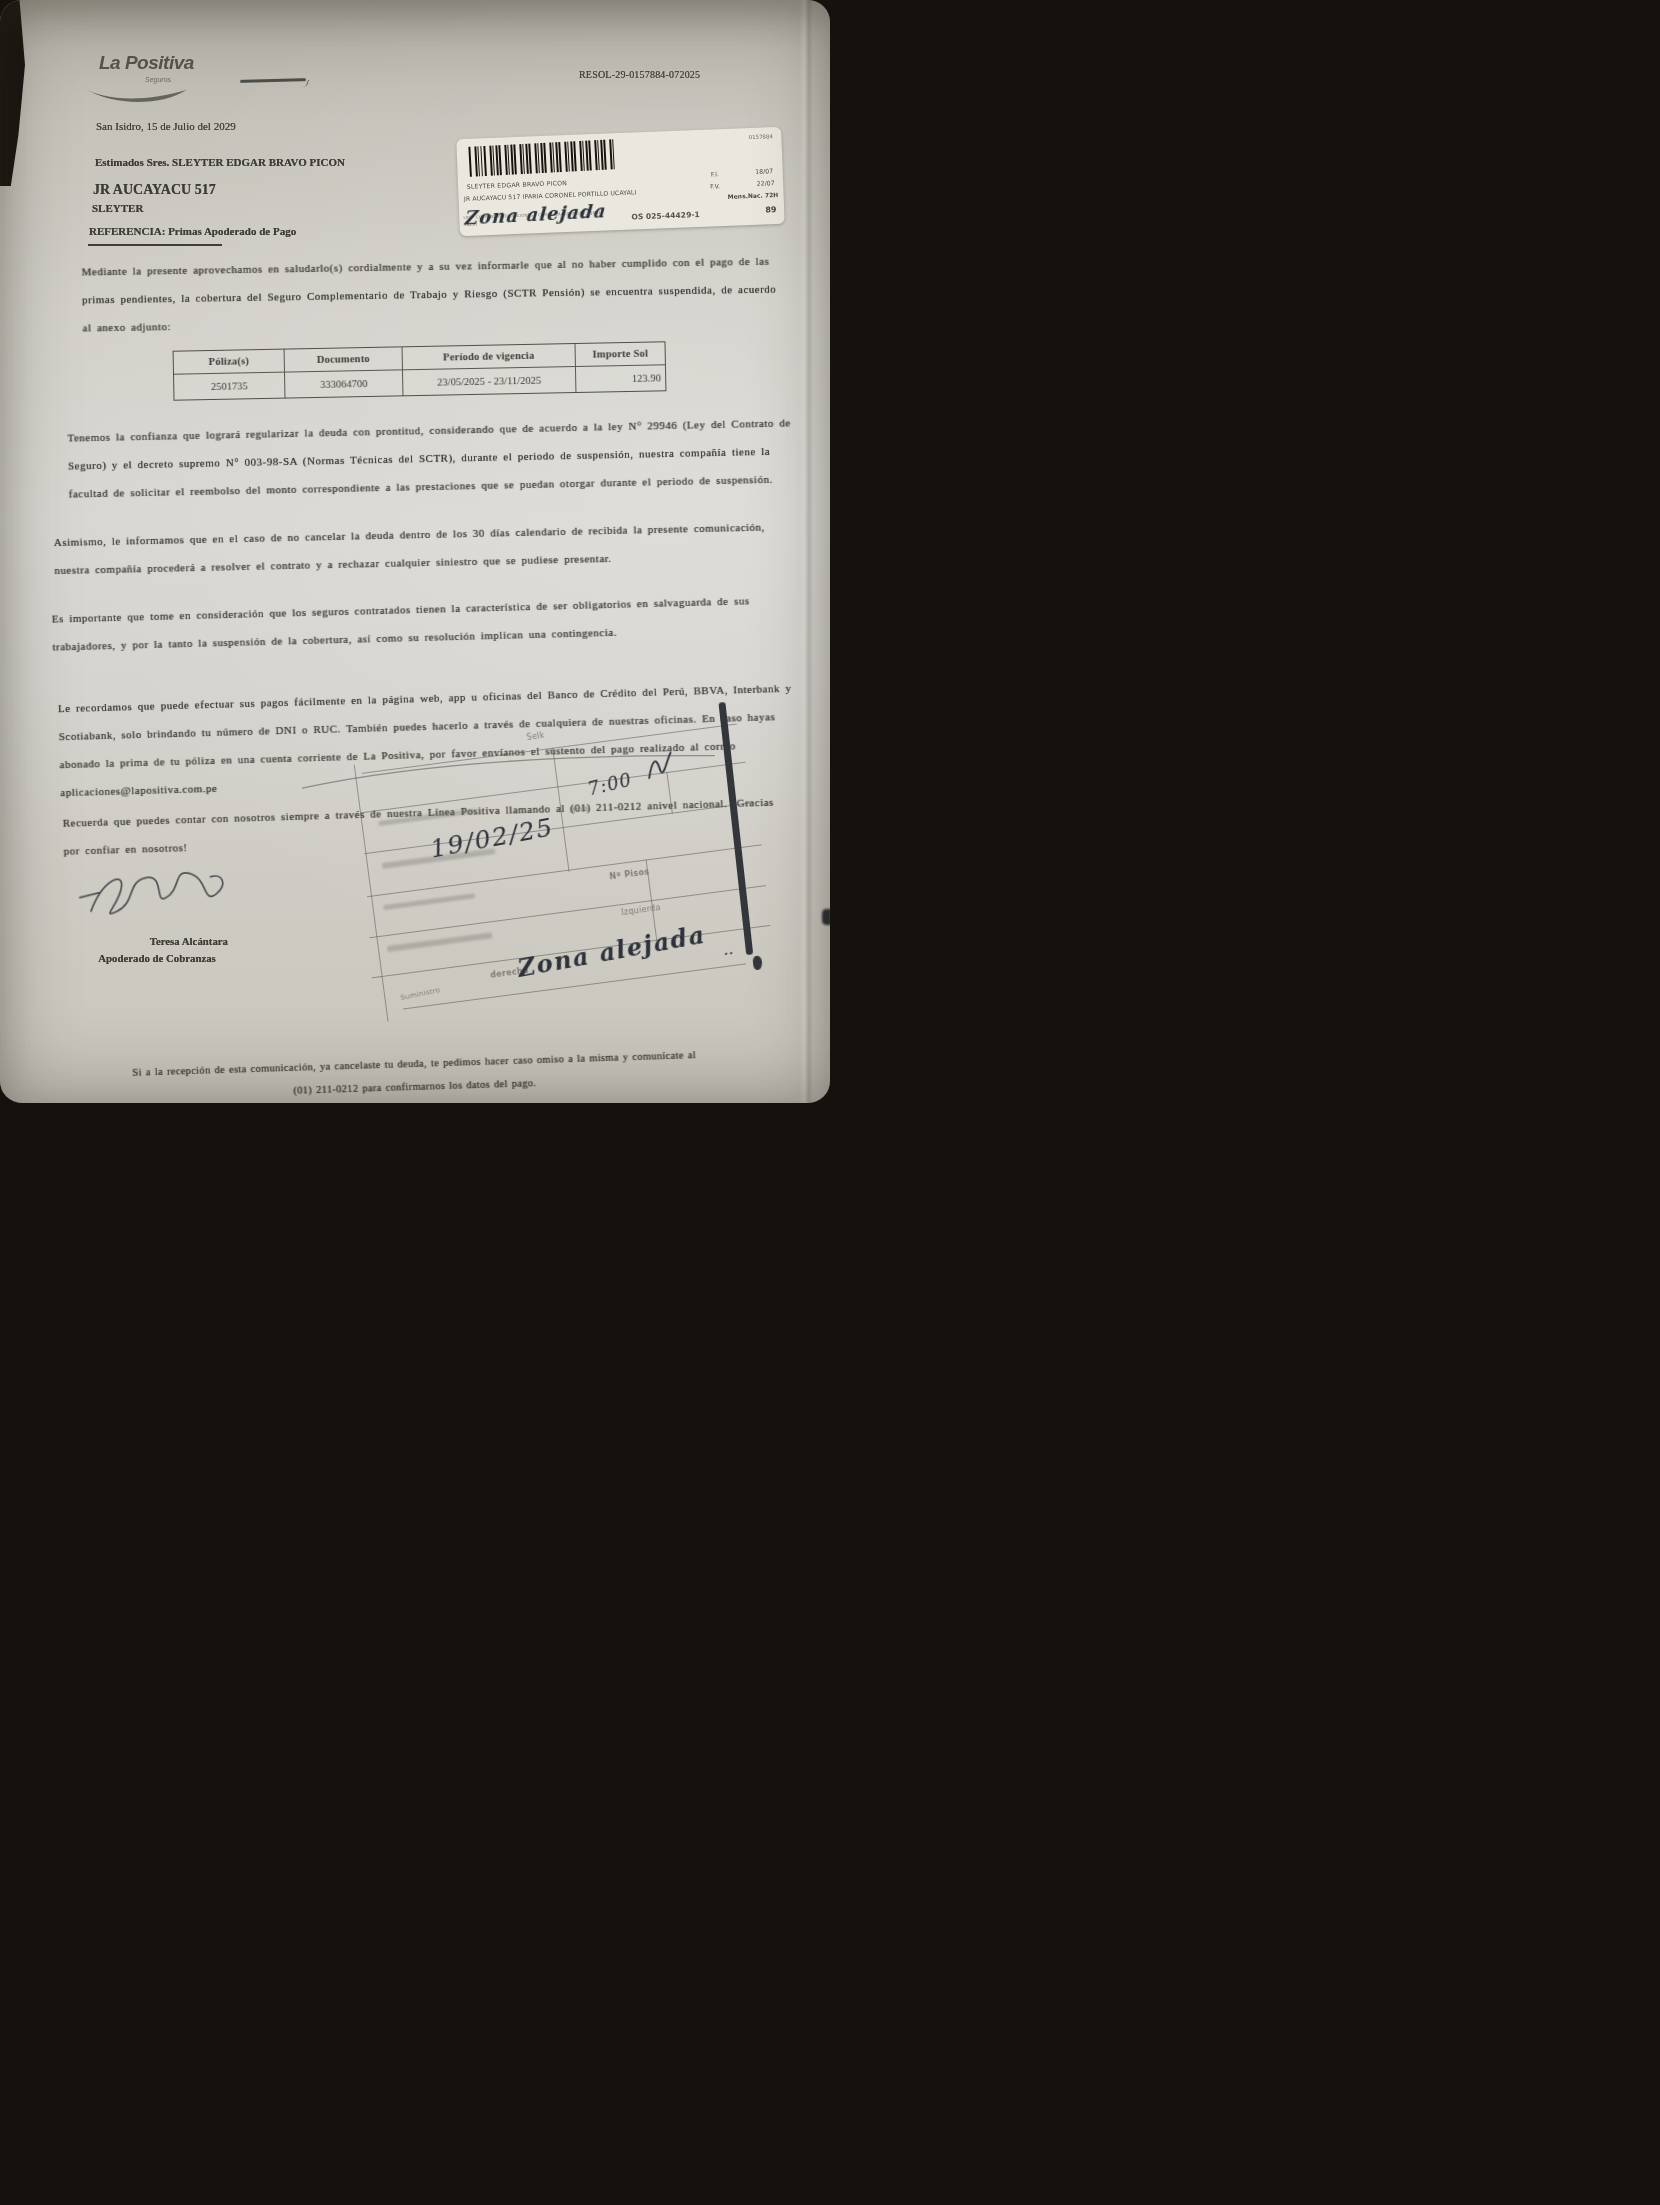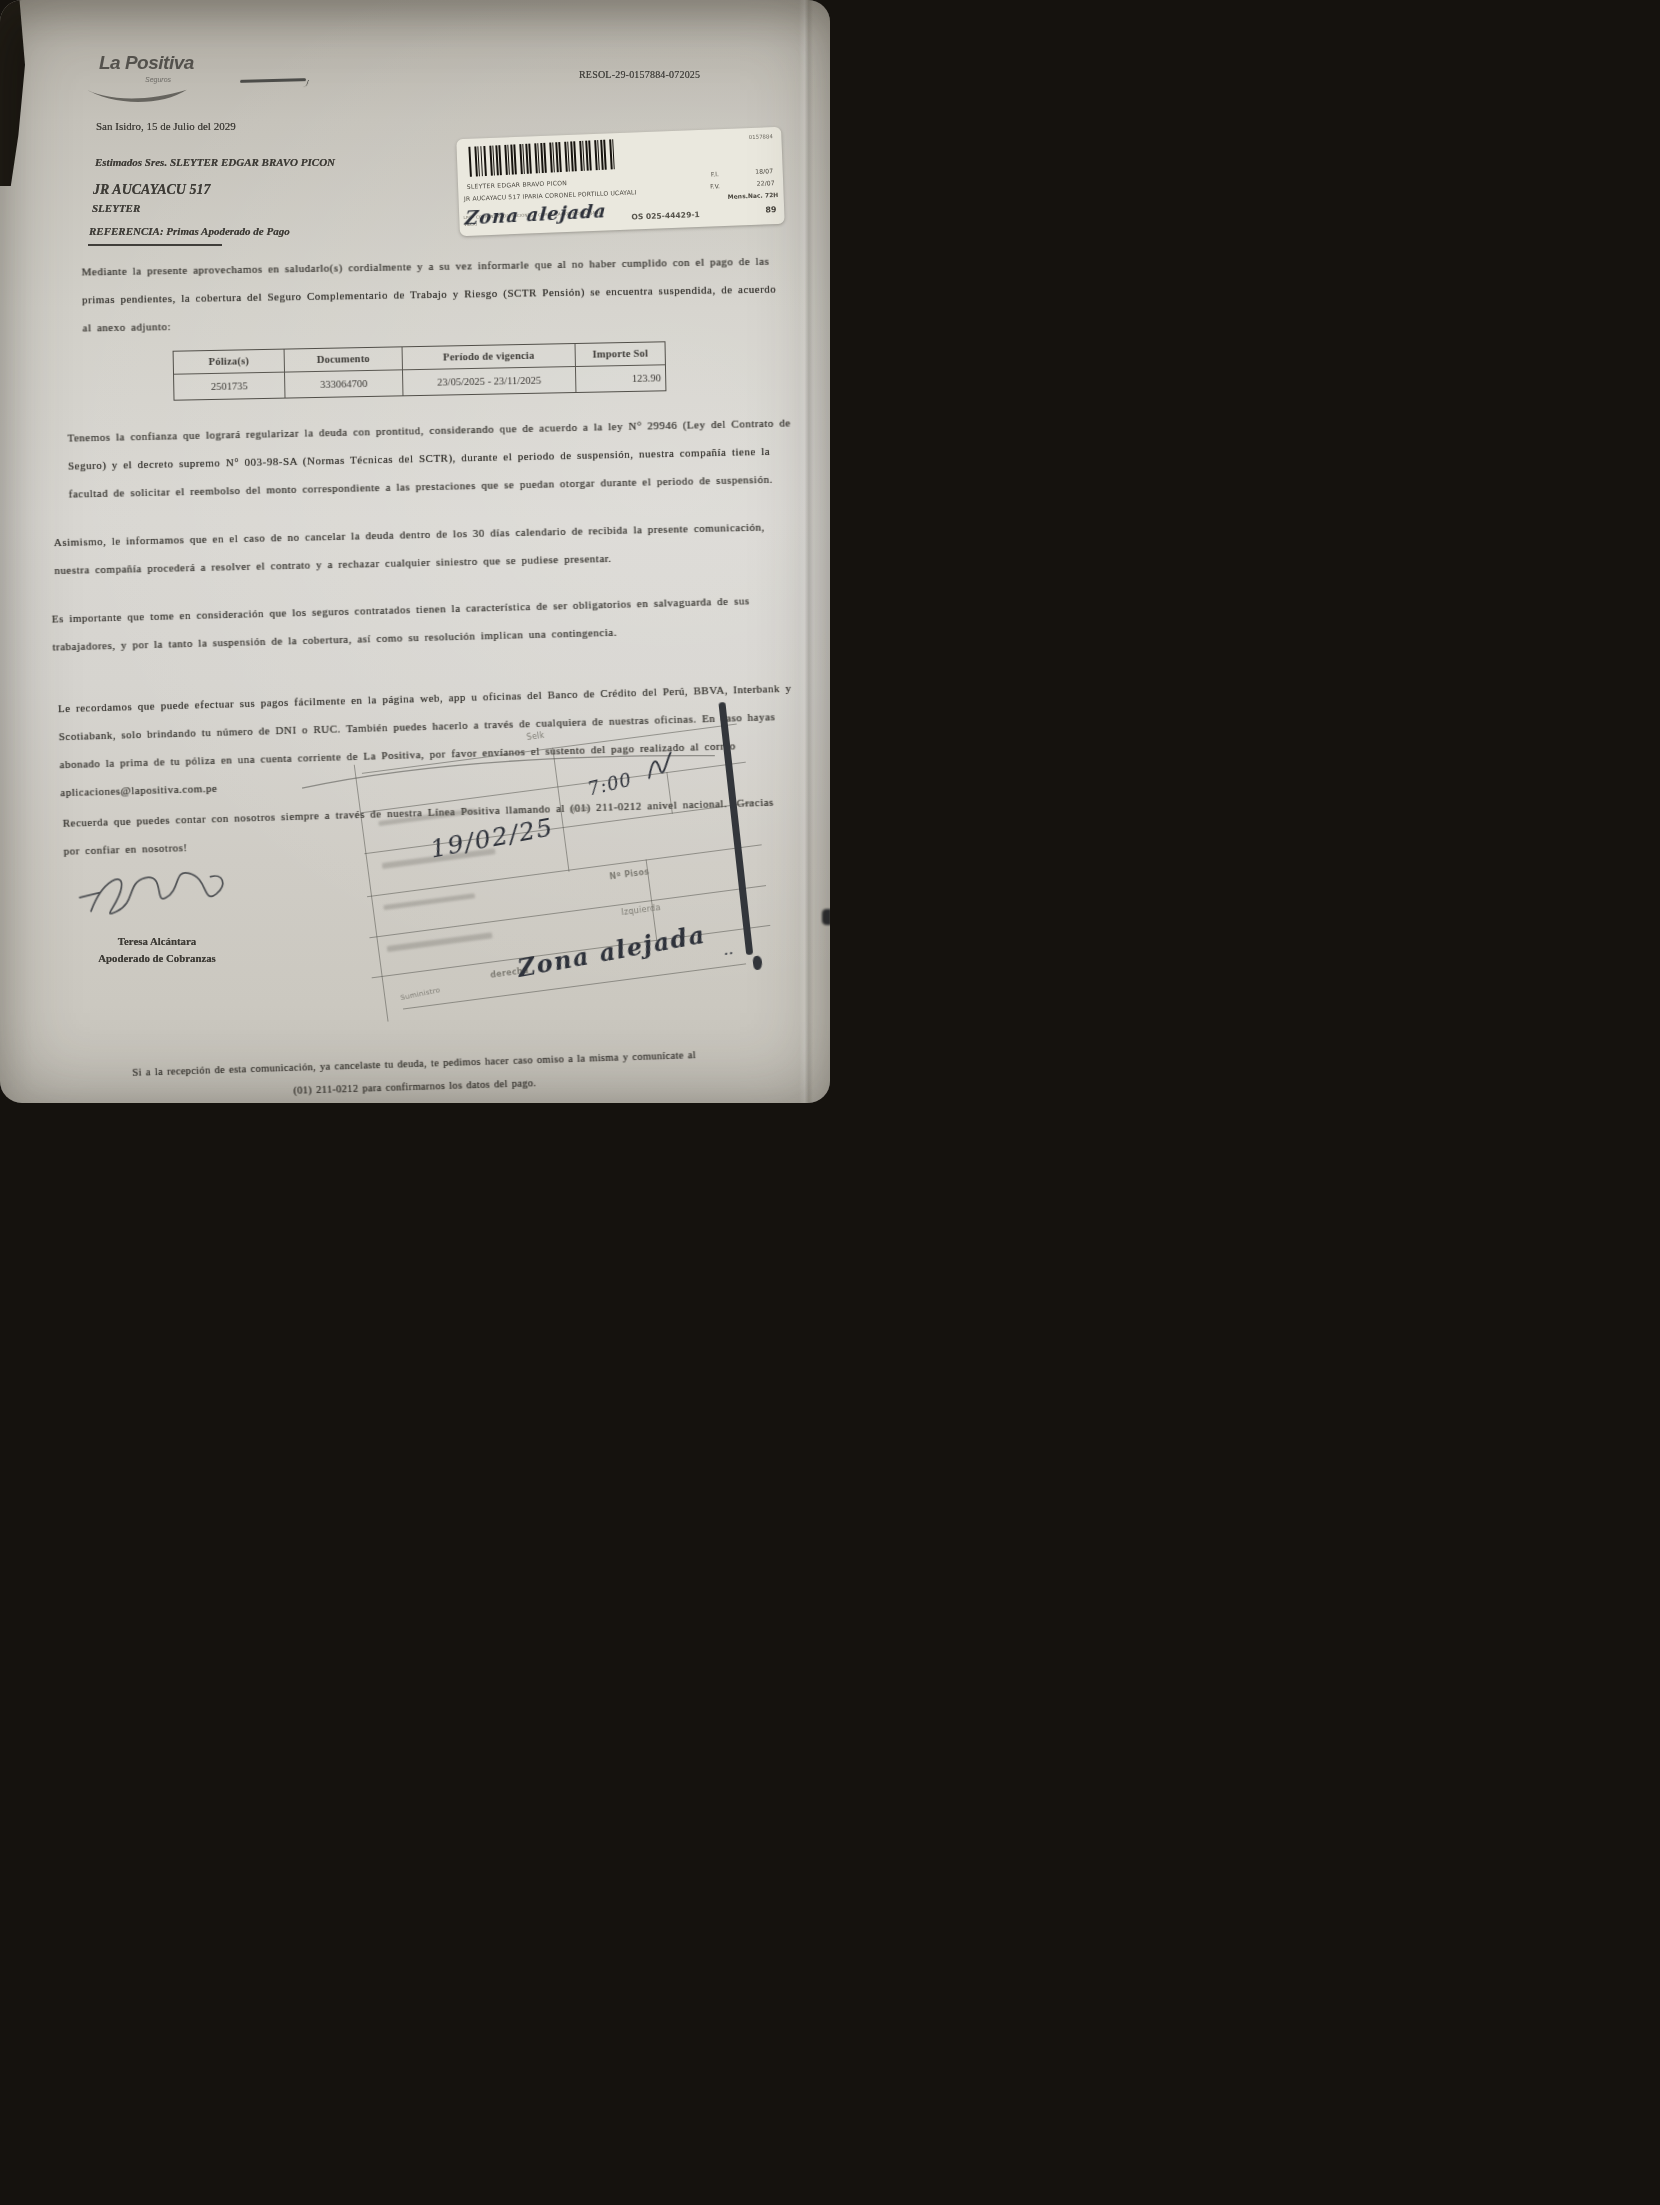--- a/index.html
+++ b/index.html
@@ -11,21 +11,21 @@
     border-radius: 22px;
   }
   .photo::after{content:"";position:absolute;inset:0;pointer-events:none;
     box-shadow:inset 0 0 76px rgba(46,40,30,.38), inset 0 16px 32px rgba(46,40,30,.18);}
   .crease{position:absolute;top:0;bottom:0;width:14px;left:799px;
     background:linear-gradient(90deg,transparent,rgba(255,255,255,.22) 40%,rgba(80,76,66,.18) 70%,transparent);}
   .abs{position:absolute;}
   .txt{color:#3e3c37;text-shadow:0 0 0.6px rgba(62,60,55,.8);}
   .para{font-size:11px;line-height:28px;letter-spacing:0.5px;word-spacing:2.2px;
         color:#3e3c37;text-shadow:0 0 0.7px rgba(62,60,55,.85);filter:blur(0.1px);}
-  .bold{font-weight:600;font-style:italic;}
+  .bold{font-weight:600;}
   .dark-corner{left:0;top:0;width:28px;height:186px;background:#181510;
     clip-path:polygon(0 0,19.5px 0,25px 65px,18.4px 135px,10.8px 186px,0 186px);}
   .pen-dash{left:240px;top:79px;width:66px;height:3.2px;background:#4d4d4a;border-radius:1.6px;
     transform:rotate(-1.5deg);filter:blur(0.5px);}
   .pen-dash::after{content:"";position:absolute;right:-2.2px;top:1.1px;width:5.4px;height:7.6px;
     border-right:1.1px solid #55554f;border-radius:0 0 4.3px 0;transform:rotate(18deg);}
   
   .logo-text{left:99px;top:52px;font-family:"Liberation Sans",sans-serif;font-style:italic;
     font-weight:bold;font-size:19px;letter-spacing:-0.5px;color:#55534e;filter:blur(0.2px);}
   .logo-sub{left:145px;top:76px;font-family:"Liberation Sans",sans-serif;font-style:italic;
@@ -72,21 +72,21 @@
     border:1.6px double rgba(56,54,48,.85);filter:blur(0.1px);
     display:grid;grid-template-columns:111px 118px 173px 1fr;background:rgba(255,255,255,.04);}
   .tbl .c{border-right:1.1px solid rgba(56,54,48,.8);font-size:10.5px;color:#3b3935;
     display:flex;align-items:center;justify-content:center;}
   .tbl .c:nth-child(4n){border-right:none;}
   .tbl .h{height:21.6px;font-weight:600;border-bottom:1.6px double rgba(56,54,48,.8);letter-spacing:0.2px;}
   .tbl .d{height:25px;}
   .tbl .num{justify-content:flex-end;padding-right:4.3px;}
   
   .sig-svg{left:75px;top:855px;transform:rotate(-2deg);}
-  .sig-name{left:86px;top:935px;width:142px;text-align:center;font-size:10.8px;font-weight:600;}
+  .sig-name{left:86px;top:935px;width:142px;text-align:right;font-size:10.8px;font-weight:600;}
   .sig-title{left:69px;top:952px;width:176px;text-align:center;font-size:10.8px;font-weight:600;}
   
   .stamp{left:336px;top:745px;width:432px;height:296px;transform:rotate(-7.5deg);transform-origin:0 0;}
   .sline{position:absolute;background:rgba(78,77,72,.5);filter:blur(0.6px);}
   .slabel{position:absolute;font-family:"DejaVu Sans",sans-serif;color:#7e7c74;
     filter:blur(0.5px);letter-spacing:0.3px;}
   .smudge{position:absolute;background:rgba(108,106,98,.32);filter:blur(1.2px);border-radius:1.6px;}
   .marker{position:absolute;left:382px;top:7.6px;width:7px;height:254px;background:#33363b;
     filter:blur(0.6px);border-radius:3.2px;transform:rotate(1.2deg);}
   .marker-blob{position:absolute;left:385px;top:264px;width:8.6px;height:14px;background:#33363b;

